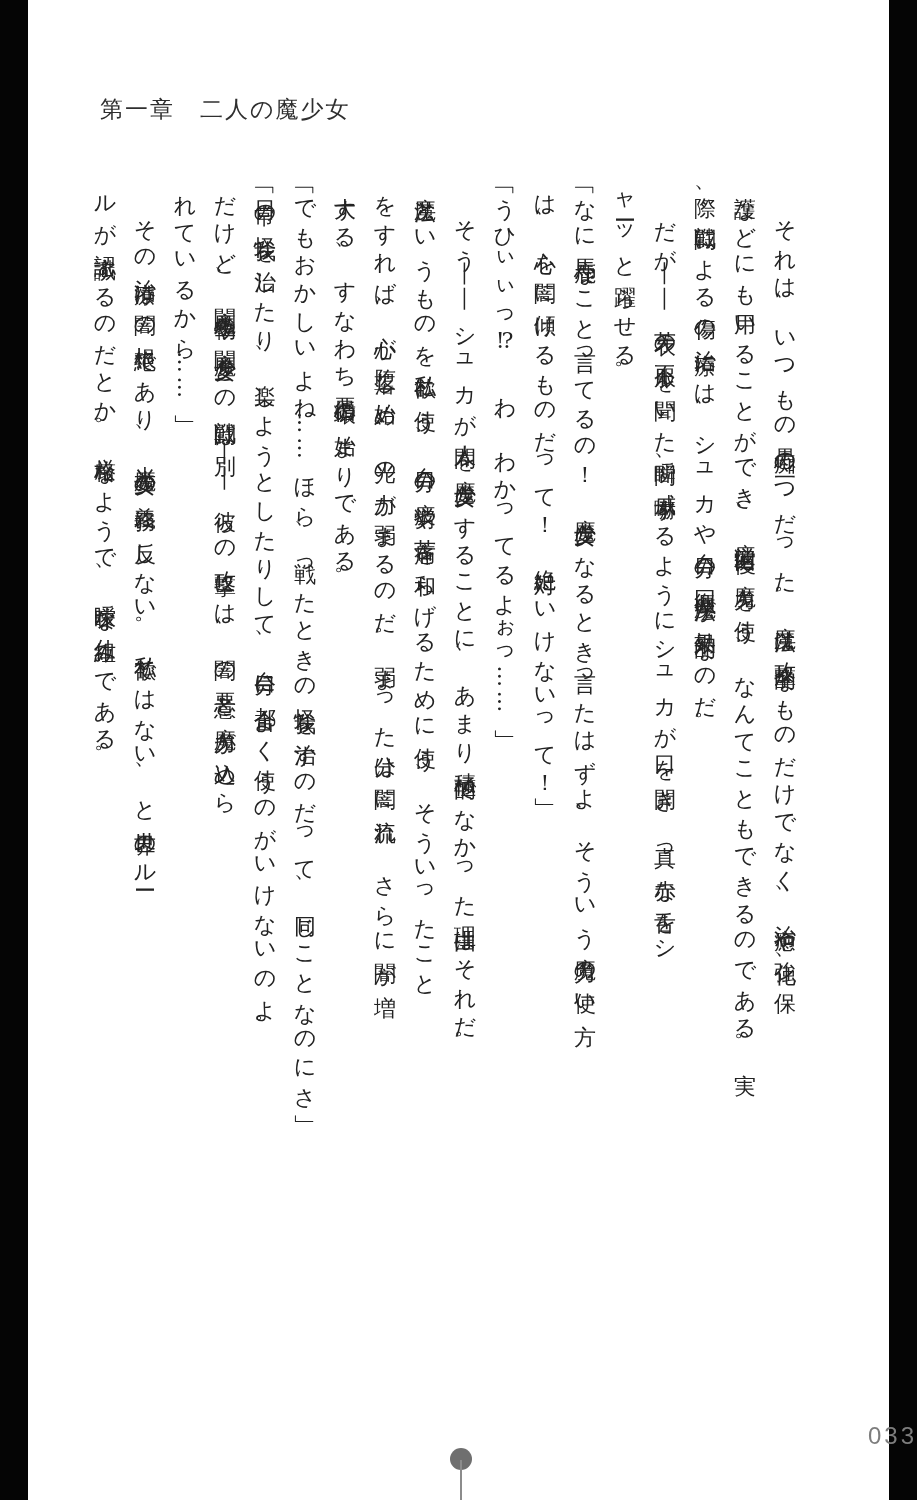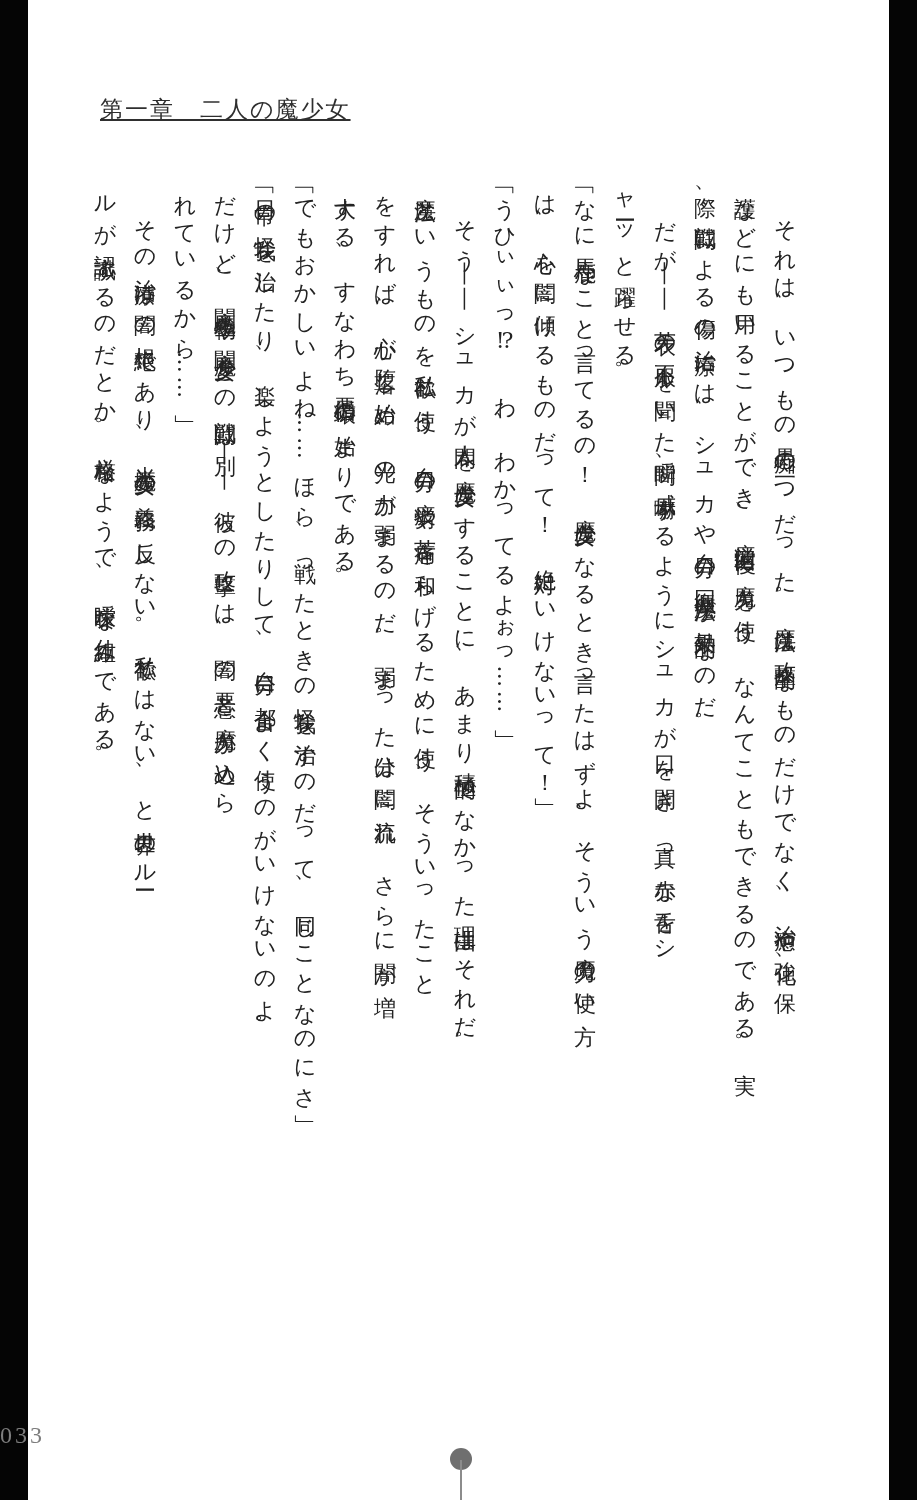--- a/index.html
+++ b/index.html
@@ -25,21 +25,20 @@
   .edge-bar.right { right: 0; }
 
   .chapter-header {
     position: absolute;
     left: 100px;
     top: 94px;
     font-size: 23px;
     color: #2f2f2f;
     letter-spacing: 2px;
     white-space: pre;
-    text-decoration: underline;
   }
 
   .text-body {
     position: absolute;
     top: 180px;
     right: 112px;
     width: 722px;
     height: 1078px;
     writing-mode: vertical-rl;
     text-orientation: mixed;
@@ -50,22 +49,22 @@
   }
   .tline {
     white-space: pre;
   }
 
   .page-number {
     position: absolute;
     left: 0;
     right: 0;
     top: 1422px;
-    text-align: left;
-    font-family: Liberation Serif, serif;
+    text-align: right;
+    font-family: Liberation Sans, sans-serif;
     font-size: 24px;
     font-weight: 300;
     color: #7d7d7d;
     letter-spacing: 3px;
   }
   .footer-dot {
     position: absolute;
     left: 450px;
     top: 1448px;
     width: 22px;

